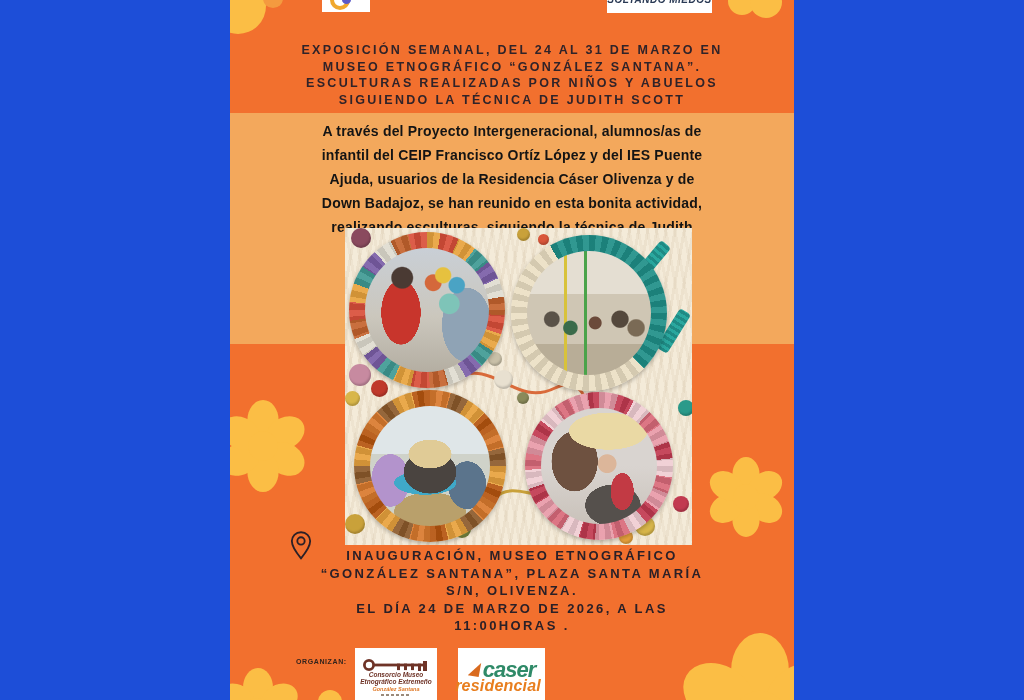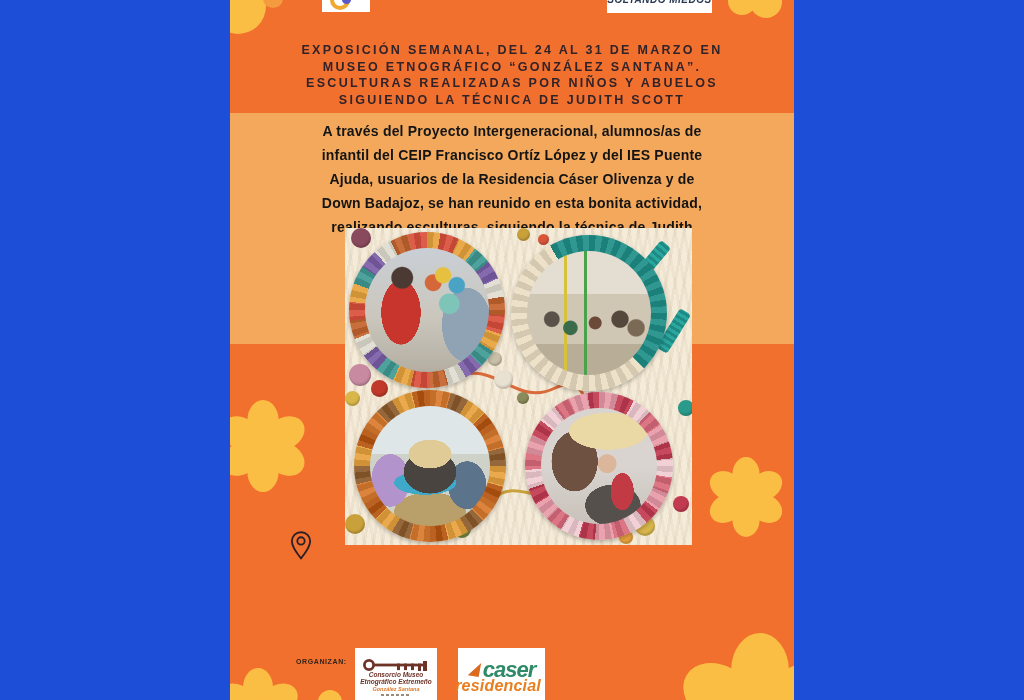--- a/index.html
+++ b/index.html
@@ -247,20 +247,25 @@
       <div class="ring ring4">
         <div class="braid"></div>
         <div class="photo p4"></div>
       </div>
     </div>
 
     <svg class="pin" viewBox="0 0 24 32">
       <path d="M12 1.5 C6.2 1.5 2 6 2 11.2 c0 6.8 10 18.8 10 18.8 s10 -12 10 -18.8 C22 6 17.8 1.5 12 1.5 Z" fill="none" stroke="#2B2027" stroke-width="2"></path>
       <circle cx="12" cy="11" r="4" fill="none" stroke="#2B2027" stroke-width="2"></circle>
     </svg>
+    <div class="location-text">INAUGURACIÓN, MUSEO ETNOGRÁFICO
+“GONZÁLEZ SANTANA”, PLAZA SANTA MARÍA
+S/N, OLIVENZA.
+EL DÍA 24 DE MARZO DE 2026, A LAS
+11:00HORAS .</div>
 
     <div class="org-label">ORGANIZAN:</div>
 
     <div class="logo-box museum-box">
       <svg viewBox="0 0 66 12">
         <circle cx="6" cy="6" r="4.6" fill="none" stroke="#6E3327" stroke-width="2.8"></circle>
         <rect x="10" y="4.6" width="52" height="2.8" fill="#6E3327"></rect>
         <rect x="34" y="4.6" width="3" height="6.5" fill="#6E3327"></rect>
         <rect x="41" y="4.6" width="3" height="6.5" fill="#6E3327"></rect>
         <rect x="48" y="4.6" width="3" height="6.5" fill="#6E3327"></rect>

